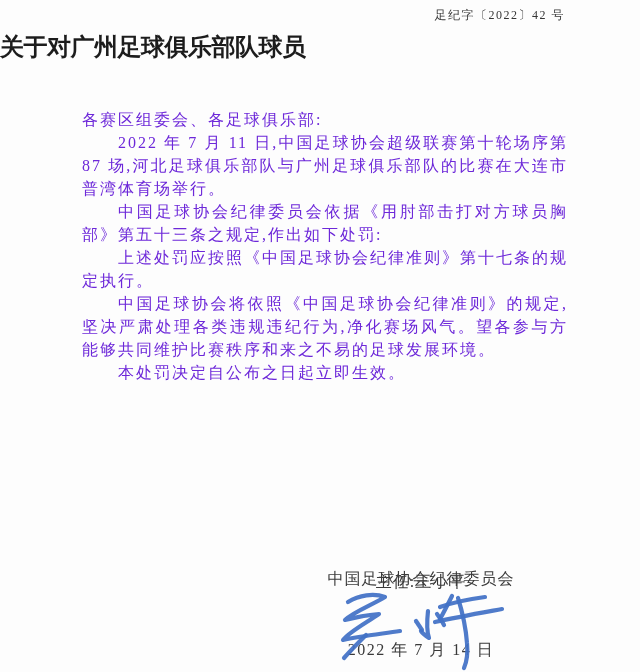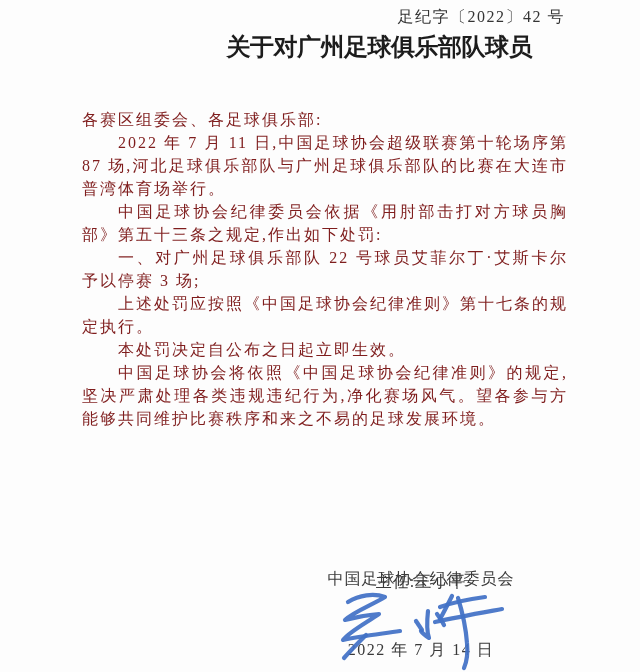--- a/index.html
+++ b/index.html
@@ -11,44 +11,44 @@
   .page {
     position: relative;
     width: 640px; height: 672px;
     background: #fdfdfd;
     overflow: hidden;
     color: #3a3a3a;
   }
   .doc-number {
     position: absolute;
     top: 7px; right: 75px;
-    font-size: 16px;
+    font-size: 12px;
     letter-spacing: 1.5px;
     color: #343434;
     white-space: nowrap;
   }
   .title-block {
     position: absolute;
     top: 30px; left: 0; width: 532px;
-    text-align: right;
+    text-align: left;
     font-weight: bold;
     color: #1c1c1c;
     line-height: 34px;
   }
   .title-line1 { font-size: 24px; letter-spacing: -0.5px; }
   .title-line2 { font-size: 25px; letter-spacing: -0.5px; }
   .doc-body {
     position: absolute;
     top: 108px; left: 82px;
     width: 486px;
     font-size: 16px;
     line-height: 23px;
     letter-spacing: 2px;
     text-align: justify;
-    color: #7f1d1d;
+    color: #6d28d9;
   }
   .doc-body p { text-indent: 36px; }
   .doc-body p.no-indent { text-indent: 0; }
   .closing-org, .closing-signer, .closing-date {
     position: absolute;
     left: 280px; width: 282px;
     text-align: center;
     font-size: 16px;
     letter-spacing: 1px;
     color: #3a3a3a;
@@ -80,24 +80,23 @@
   <div class="doc-number">足纪字〔2022〕42 号</div>
 
   <div class="title-block">
     <div class="title-line1">关于对广州足球俱乐部队球员</div>
   </div>
 
   <div class="doc-body">
     <p class="no-indent">各赛区组委会、各足球俱乐部:</p>
     <p>2022 年 7 月 11 日,中国足球协会超级联赛第十轮场序第 87 场,河北足球俱乐部队与广州足球俱乐部队的比赛在大连市普湾体育场举行。</p>
     <p>中国足球协会纪律委员会依据《用肘部击打对方球员胸部》第五十三条之规定,作出如下处罚:</p>
-    <p>一、对广州足球俱乐部队 22 号球员艾菲尔丁·艾斯卡尔予以停赛 3 场;</p>
     <p>上述处罚应按照《中国足球协会纪律准则》第十七条的规定执行。</p>
+    <p>中国足球协会将依照《中国足球协会纪律准则》的规定,坚决严肃处理各类违规违纪行为,净化赛场风气。望各参与方能够共同维护比赛秩序和来之不易的足球发展环境。</p>
     <p>本处罚决定自公布之日起立即生效。</p>
-    <p>中国足球协会将依照《中国足球协会纪律准则》的规定,坚决严肃处理各类违规违纪行为,净化赛场风气。望各参与方能够共同维护比赛秩序和来之不易的足球发展环境。</p>
   </div>
 
   <div class="closing-org">中国足球协会纪律委员会</div>
 
   <div class="closing-signer">主任:王小平</div>
 
   <div class="closing-date">2022 年 7 月 14 日</div>
 
   <svg class="signature-svg" viewBox="0 0 170 88" xmlns="http://www.w3.org/2000/svg" aria-label="王小平">
 

